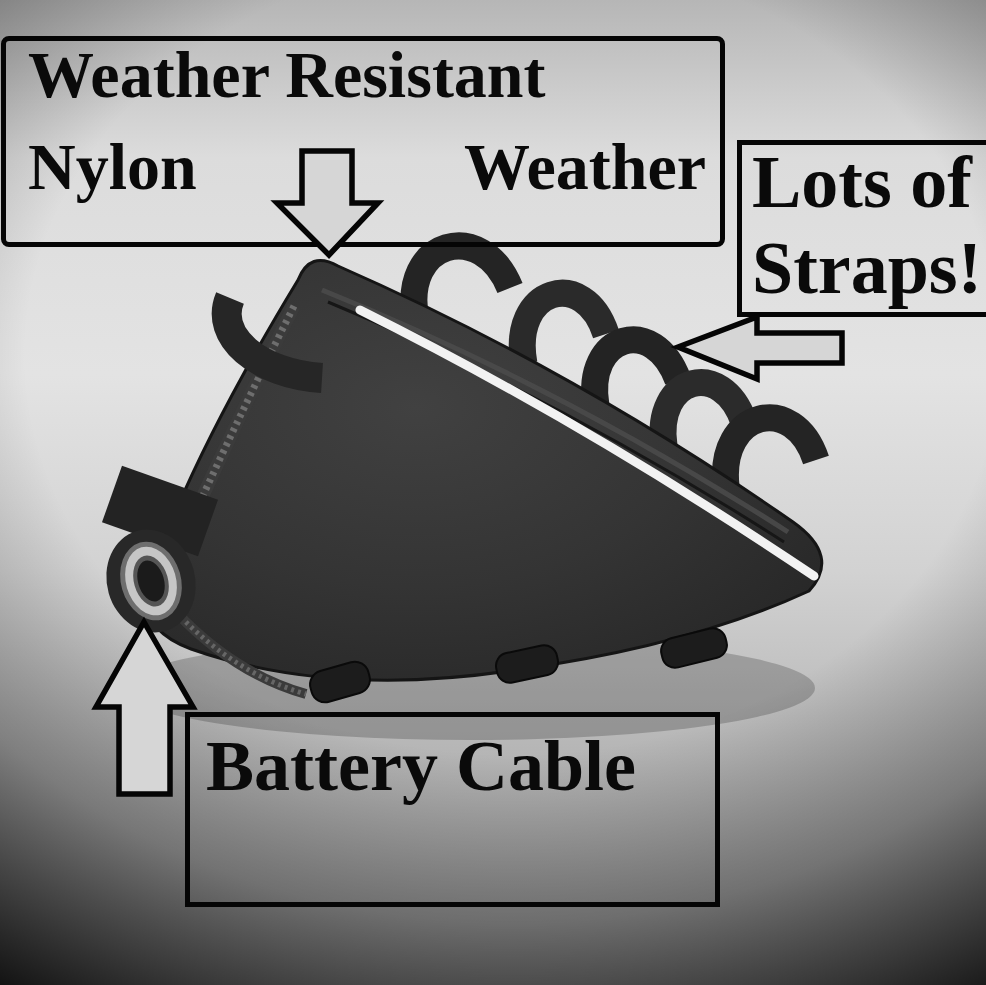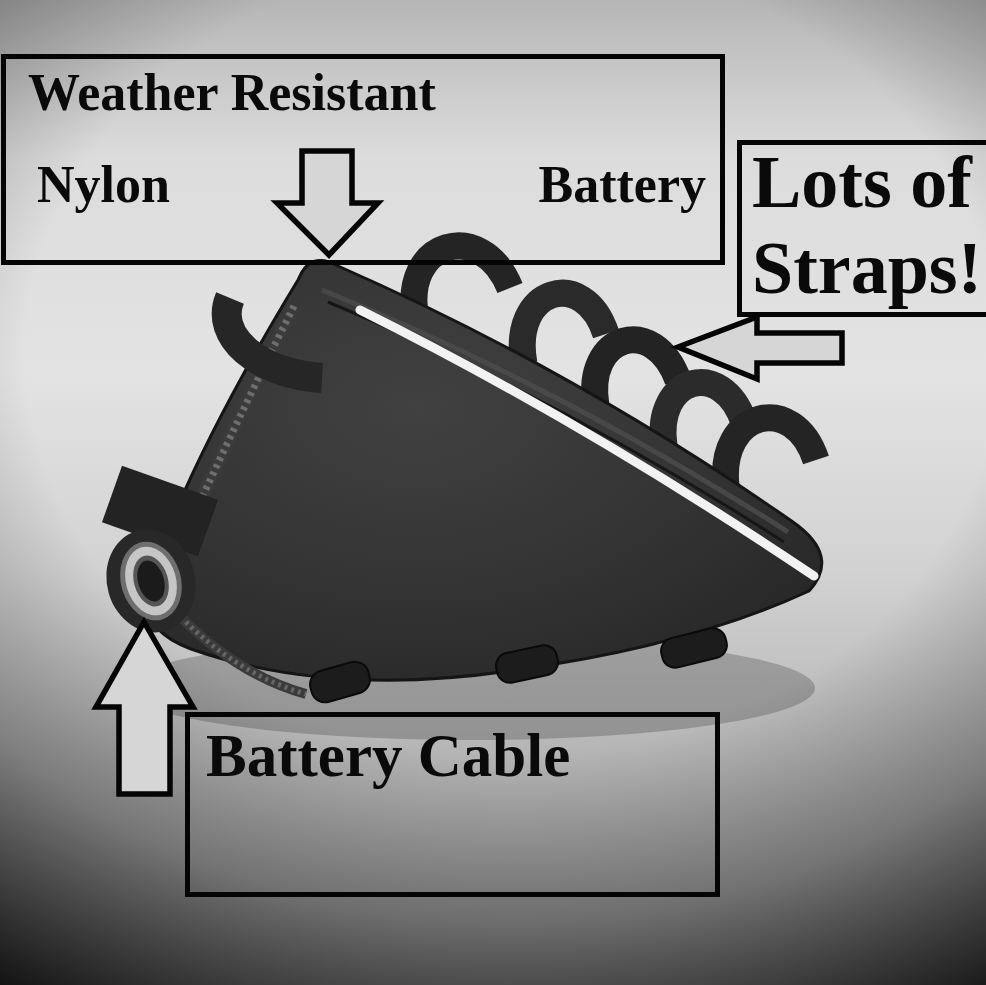--- a/index.html
+++ b/index.html
@@ -9,26 +9,26 @@
     background:
       radial-gradient(95% 78% at 52% 36%, rgba(0,0,0,0) 0%, rgba(0,0,0,0) 52%, rgba(0,0,0,0.30) 74%, rgba(0,0,0,0.62) 88%, rgba(0,0,0,0.9) 100%),
       linear-gradient(180deg,#b6b6b6 0%, #dcdcdc 16%, #e3e3e3 38%, #d2d2d2 58%, #b3b3b3 78%, #939393 100%);
   }
   .layer{position:absolute;left:0;top:0;}
   .ann-box{
     position:absolute;border:5px solid #050505;color:#0a0a0a;
     font-weight:bold;white-space:nowrap;z-index:20;background:transparent;
   }
   .ann-box .ln{display:block;}
-  #material-box{left:1px;top:54px;width:678px;height:201px;font-size:52px;line-height:92px;padding:0 14px 0 22px;}
+  #material-box{left:1px;top:36px;width:678px;height:201px;font-size:66px;line-height:92px;padding:0 14px 0 22px;border-radius:8px;}
   #material-box .rows{margin-top:-12px;}
-  #material-box .row2{display:flex;justify-content:space-between;margin-left:9px;}
+  #material-box .row2{display:flex;justify-content:space-between;}
   #straps-box{left:737px;top:140px;width:258px;height:167px;font-size:74px;line-height:86px;padding:0 0 0 10px;}
   #straps-box .rows{margin-top:-6px;}
-  #port-box{left:185px;top:712px;width:509px;height:167px;font-size:61px;line-height:86px;padding:8px 0 0 16px;}
+  #port-box{left:185px;top:712px;width:509px;height:167px;font-size:72px;line-height:86px;padding:18px 0 0 16px;}
   #port-box .rows{margin-top:-12px;}
   svg{display:block;}
   .arrows{z-index:30;pointer-events:none;}
   .bag{z-index:5;}
 </style>
 </head>
 <body>
 
 <div class="stage">
 
@@ -86,21 +86,21 @@
       <rect x="-31" y="-15" width="62" height="30" rx="13" transform="translate(527,664) rotate(-12)"></rect>
       <rect x="-33" y="-15" width="66" height="30" rx="13" transform="translate(694,648) rotate(-14)"></rect>
     </g>
   </svg>
 
   <div class="ann-box" id="material-box">
     <div class="rows">
       <span class="ln">Weather Resistant</span>
       <span class="ln row2">
         <span>Nylon</span>
-        <span>Battery</span>
+        <span>Weather</span>
       </span>
     </div>
   </div>
 
   <div class="ann-box" id="straps-box">
     <div class="rows">
       <span class="ln">Lots of</span>
       <span class="ln">Straps!</span>
     </div>
   </div>

